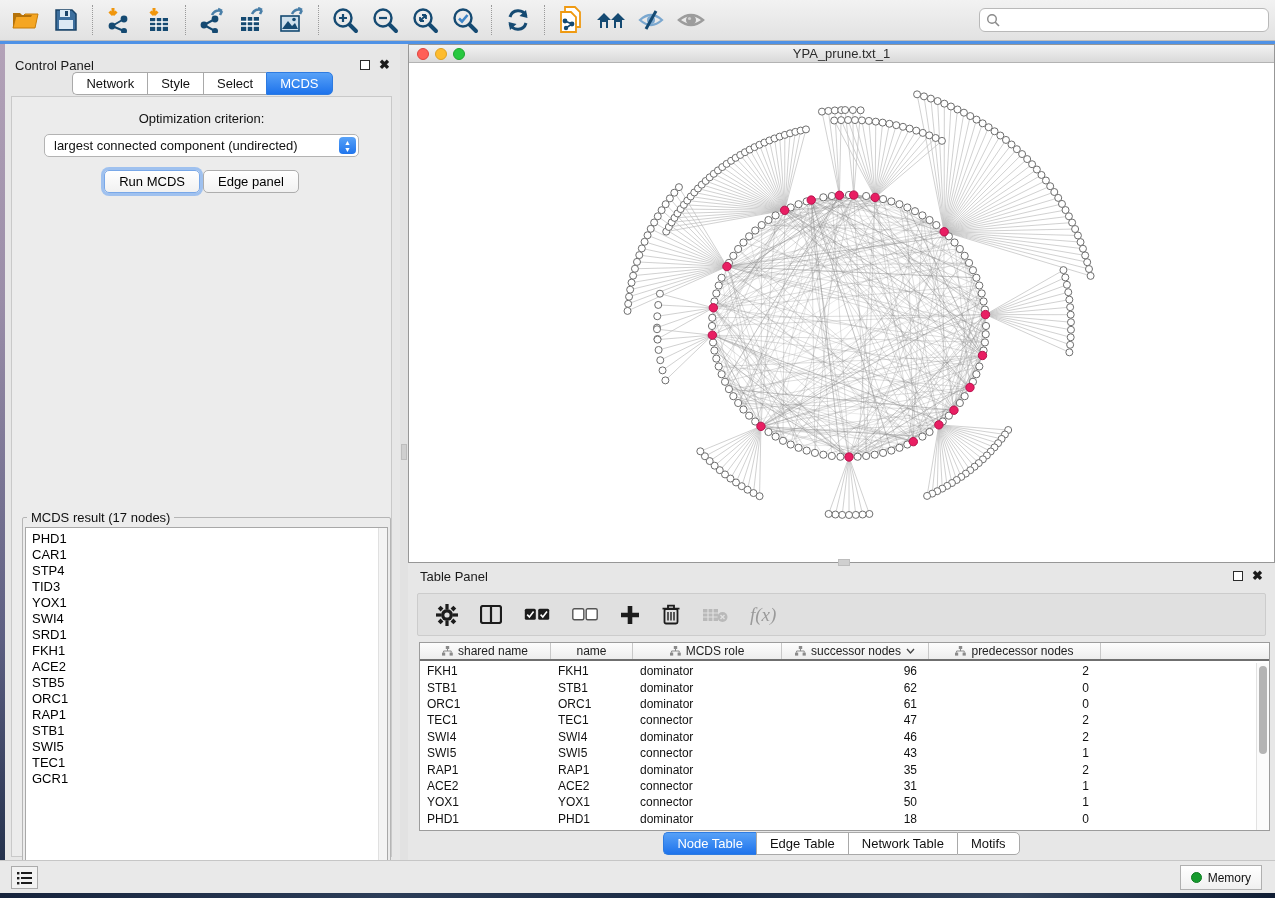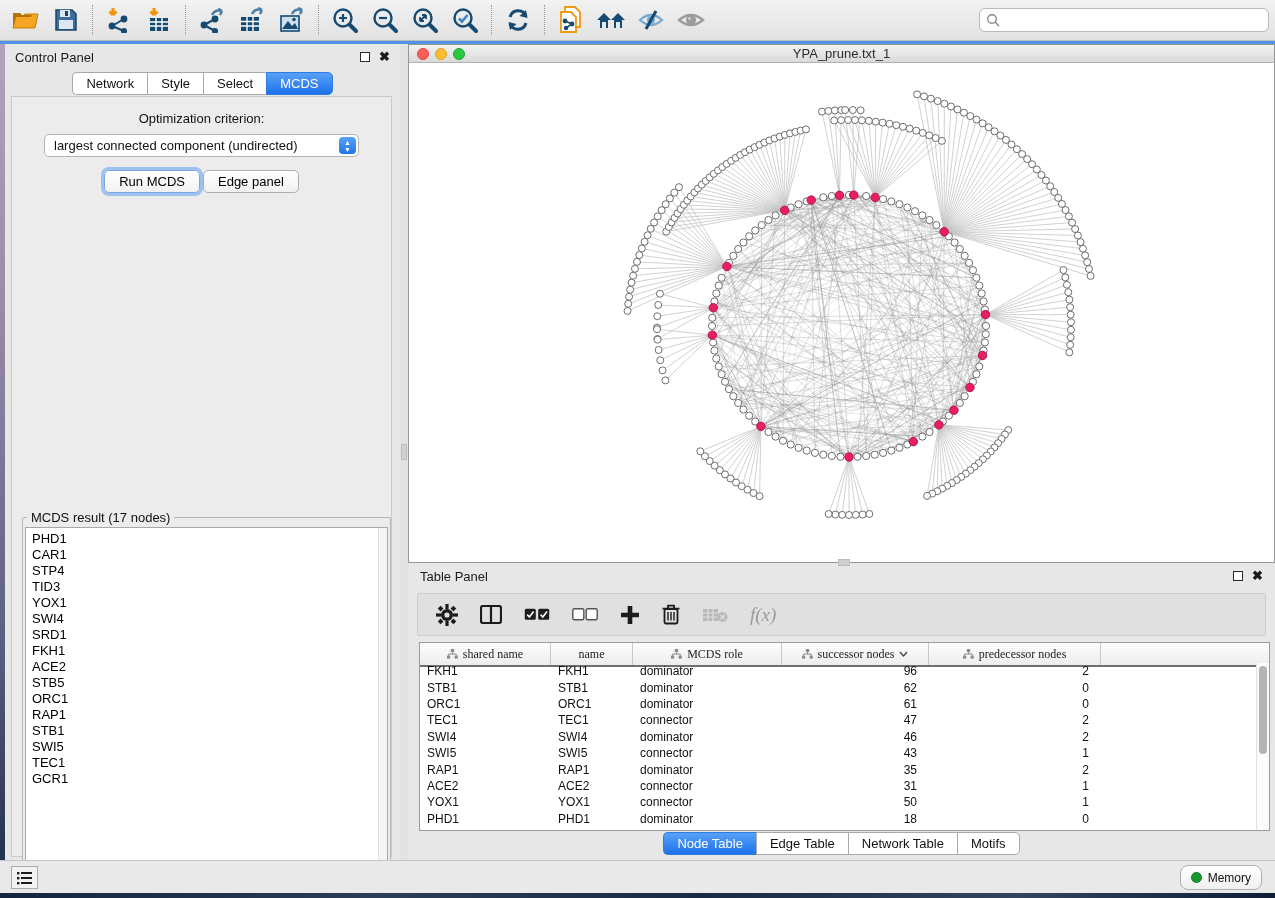--- a/index.html
+++ b/index.html
@@ -19,21 +19,21 @@
     font-family:"Liberation Sans",sans-serif; }
 
   
   #left-strip { position:absolute; left:0; top:44px; width:5px; height:849px;
     background:linear-gradient(#b3a2b8 0%, #9a8da8 30%, #5d5f82 70%, #1c2b45 100%); }
   #bottom-strip { position:absolute; left:0; top:893px; width:1275px; height:5px;
     background:linear-gradient(90deg,#16233c,#2c3d58 30%,#1a2a44 55%,#33445e 80%,#101d33); }
 
   
   #control-panel { position:absolute; left:5px; top:44px; width:395px; height:816px; background:#e7e7e7; }
-  #cp-header { position:absolute; left:0; top:0; width:100%; height:26px; display:flex; align-items:center; padding:0 10px; }
+  #cp-header { position:absolute; left:0; top:8px; width:100%; height:26px; display:flex; align-items:center; padding:0 10px; }
   .panel-title { font-size:13px; color:#1a1a1a; }
   .win-icons { margin-left:auto; display:flex; gap:9px; align-items:center; }
   .float-ic { width:10px; height:10px; border:1.6px solid #2b2b2b; background:#fff; }
   .close-ic { font-size:13px; font-weight:bold; color:#1a1a1a; line-height:10px; }
   .seg-tabs { display:flex; }
   .seg-tab { font-size:13px; padding:3px 13px; background:#fff; border:1px solid #a9a9a9; border-right:none;
     color:#111; text-align:center; }
   .seg-tab:first-child { border-radius:5px 0 0 5px; }
   .seg-tab:last-child { border-radius:0 5px 5px 0; border-right:1px solid #a9a9a9; }
   .seg-tab.active { background:linear-gradient(#57a1f7,#1e73ec); color:#fff; border-color:#2e7be0; }
@@ -76,40 +76,40 @@
   
   #table-panel { position:absolute; left:408px; top:563px; width:867px; height:297px; background:#e7e7e7; }
   #tp-header { position:absolute; left:0; top:0; width:100%; height:26px; display:flex; align-items:center; padding:0 12px; }
   #tp-toolbar { position:absolute; left:9px; top:30px; width:849px; height:43px; background:#e0e0e0;
     border:1px solid #cccccc; border-radius:2px; display:flex; align-items:center; gap:22px; padding:0 18px; }
   .tp-ic { display:flex; align-items:center; justify-content:center; }
   .fx-label { font-size:19px; font-style:italic; font-family:"Liberation Serif",serif; color:#9a9a9a; }
   #node-table { position:absolute; left:11px; top:79px; width:851px; height:189px; background:#fff;
     border:1px solid #9c9c9c; }
   .tgrid { display:grid; grid-template-columns:131px 82px 149px 147px 172px 1fr; }
-  #t-head { background:linear-gradient(#fdfdfd,#ededed); border-bottom:2px solid #6f6f6f; height:24px;font-family:Liberation Serif, serif; }
+  #t-head { background:linear-gradient(#fdfdfd,#ededed); border-bottom:2px solid #6f6f6f; height:18px; }
   .th { font-size:12px; color:#222; display:flex; align-items:center; justify-content:center; gap:5px;
     border-right:1px solid #c8c8c8; height:100%; padding:0 4px; overflow:hidden; white-space:nowrap; }
   .th:last-child { border-right:none; }
   #t-body { position:absolute; left:0; top:20px; width:100%; height:167px; overflow:hidden; }
   .tr { height:16.4px; }
   .td { font-size:12px; display:flex; align-items:center; white-space:nowrap; overflow:hidden; }
   .td.l { padding-left:7px; justify-content:flex-start; }
   .td.r { padding-right:12px; justify-content:flex-end; }
   #t-scroll { position:absolute; right:0; top:20px; width:13px; height:167px; background:#fbfbfb; border-left:1px solid #e2e2e2; }
   #t-thumb { position:absolute; left:2px; top:3px; width:8px; height:88px; background:#b4b4b4; border-radius:4px; }
   #tp-tabs-row { position:absolute; left:0; top:269px; width:100%; display:flex; justify-content:center; }
 
   
   #status-bar { position:absolute; left:0; top:860px; width:1275px; height:33px; background:#e9e9e9;
     border-top:1px solid #c6c6c6; }
   #list-btn { position:absolute; left:11px; top:5px; width:27px; height:23px; background:#f2f2f2;
     border:1px solid #ababab; display:flex; align-items:center; justify-content:center; }
   #memory-btn { position:absolute; right:13px; top:4px; height:25px; background:linear-gradient(#ffffff,#f0f0f0);
-    border:1px solid #b0b0b0; border-radius:8px; display:flex; align-items:center; gap:6px; padding:0 10px; }
+    border:1px solid #b0b0b0; border-radius:0; display:flex; align-items:center; gap:6px; padding:0 10px; }
   #memory-dot { width:11px; height:11px; border-radius:50%; background:#169b2e; border:1px solid #0d7a21; }
   #memory-btn span { font-size:12px; }
 
   svg { display:block; }
 </style>
 </head>
 <body>
 
 <div id="toolbar">
   <div class="tb-btn">

